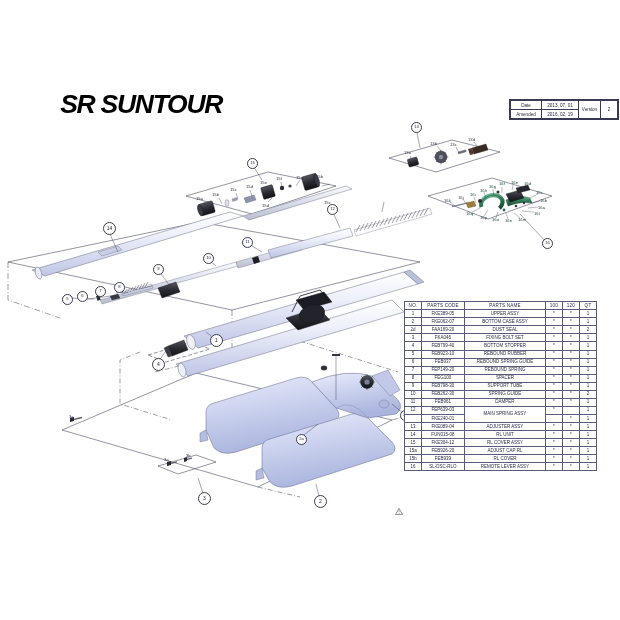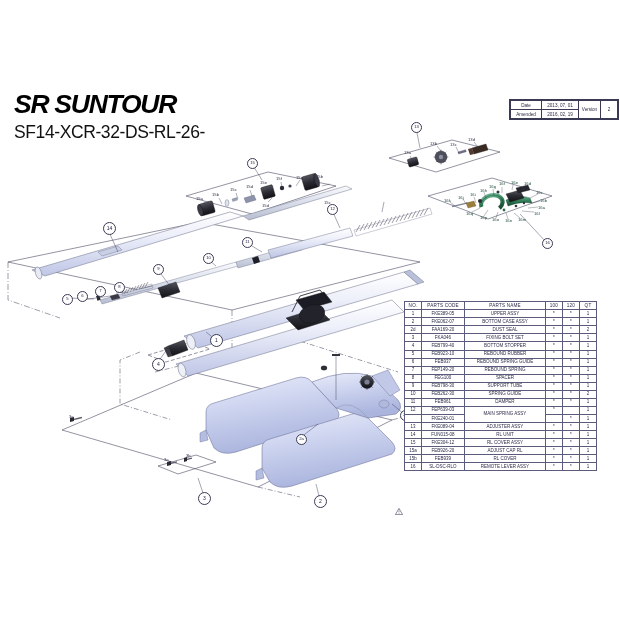--- a/index.html
+++ b/index.html
@@ -6,21 +6,21 @@
   html,body{margin:0;padding:0;}
   body{
     width:620px;height:620px;background:#ffffff;
     font-family:"Liberation Sans", sans-serif;
     color:#1a1a2e;overflow:hidden;position:relative;
   }
   #sheet{position:absolute;left:0;top:0;width:620px;height:620px;}
   svg.layer{position:absolute;left:0;top:0;width:620px;height:620px;overflow:visible;}
 
   
-  .brand{position:absolute;left:14px;top:92px;width:240px;}
+  .brand{position:absolute;left:14px;top:92px;width:240px;text-align:center;}
   .brand-logo{
     font-family:"Liberation Sans", sans-serif;
     font-size:25px;font-weight:bold;font-style:italic;
     letter-spacing:-1.2px;color:#000;line-height:1;
     transform:scaleX(1.06);transform-origin:left center;
     white-space:nowrap;
   }
   .brand-model{
     font-size:17.5px;color:#111;margin-top:5px;letter-spacing:-0.4px;
     white-space:nowrap;font-weight:normal;
@@ -64,21 +64,20 @@
   .sub{position:absolute;font-size:4.2px;color:#33334d;white-space:nowrap;}
   .sub.g{color:#1f4d3a;}
 </style>
 </head>
 <body>
 
 <div id="sheet">
 
   <div class="brand">
     <div class="brand-logo">SR SUNTOUR</div>
-    <div class="brand-model">SF14-XCR-32-DS-RL-26-</div>
   </div>
 
   <div class="datebox">
     <table>
       <tbody>
           <tr>
         <td class="dt-lab">Date</td>
         <td class="dt-val">2013, 07, 01</td>
         <td class="dt-vers" rowspan="2">Version</td>
         <td class="dt-num" rowspan="2">2</td>

